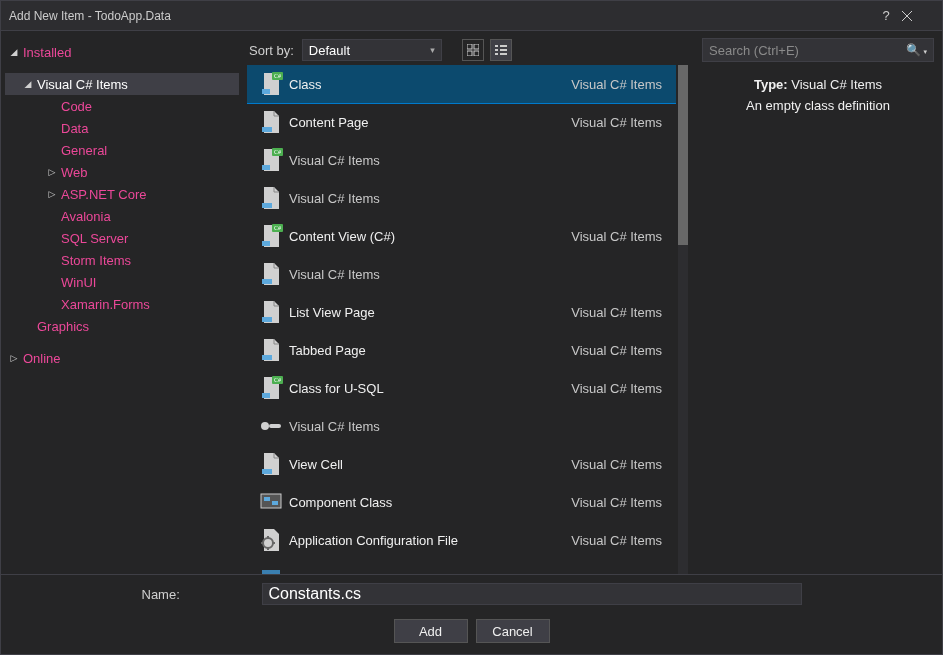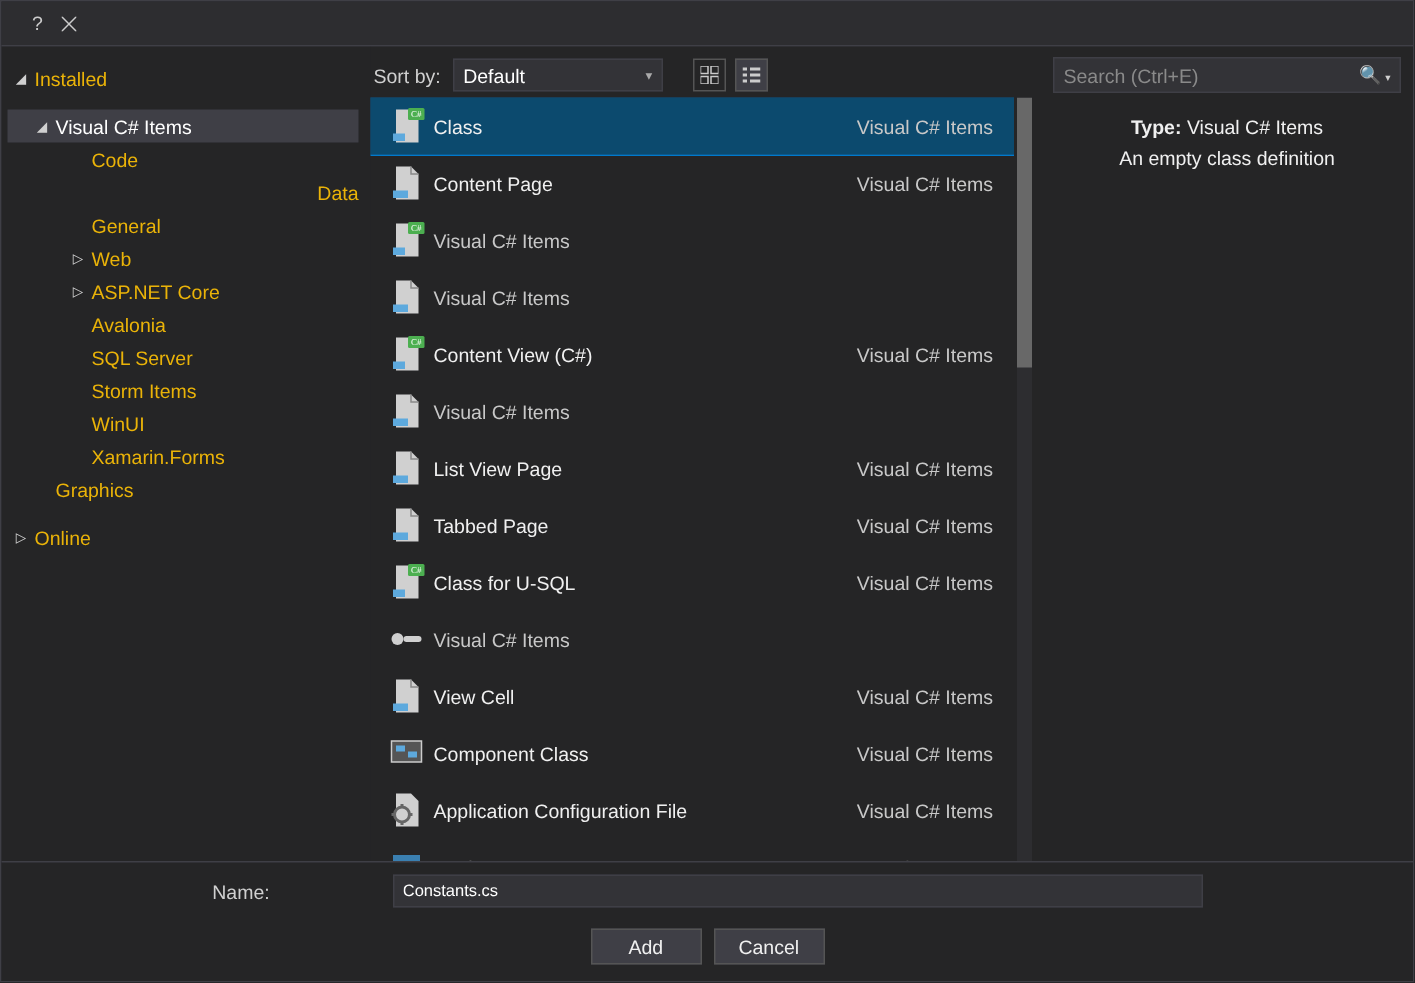--- a/index.html
+++ b/index.html
@@ -3,21 +3,21 @@
 <meta charset="utf-8">
 <style>
   * { box-sizing: border-box; margin: 0; padding: 0; }
   html, body { width: 943px; height: 655px; font-family: "Segoe UI", sans-serif; font-size: 13px; background:#1e1e1e; color:#f0f0f0; overflow:hidden;}
   .window { width:943px; height:655px; background:#252526; display:flex; flex-direction:column; border:1px solid #3f3f46;}
   .titlebar { height:30px; background:#2d2d30; display:flex; align-items:center; padding:0 8px; border-bottom:1px solid #3f3f46;}
   .titlebar .title { flex:1; color:#cccccc; font-size:12px;}
   .titlebar .tb-btn { width:32px; text-align:center; color:#cccccc; font-size:13px; cursor:pointer;}
   .body { flex:1; display:flex; overflow:hidden;}
   .left-panel { width:246px; background:#252526; padding:10px 8px 10px 4px; overflow:hidden;}
-  .tree-row { display:flex; align-items:center; height:22px; color:#eab308; cursor:pointer; white-space:nowrap;}
+  .tree-row { display:flex; align-items:center; height:22px; color:#ec4899; cursor:pointer; white-space:nowrap;}
   .tree-row.selected { background:#3f3f46; color:#fff;}
   .tri { display:inline-block; width:10px; text-align:center; margin-right:4px; font-size:9px; color:#d0d0d0;}
   .tri.closed::before { content:"▷"; }
   .tri.open::before { content:"◢"; }
   .tri.none::before { content:""; }
   .middle-panel { flex:1; display:flex; flex-direction:column; background:#252526; overflow:hidden;}
   .sortbar { height:34px; display:flex; align-items:center; padding:4px 8px 0 2px; gap:6px;}
   .sortbar .lbl { color:#d0d0d0; margin-right:2px;}
   .sortbar .dropdown { flex:0 0 140px; height:22px; background:#333337; border:1px solid #3f3f46; color:#fff; display:flex; align-items:center; padding:0 6px; justify-content:space-between;}
   .sortbar .dropdown .dd-arrow { font-size:9px; color:#aaa;}
@@ -39,30 +39,31 @@
   .search-box input { flex:1; background:transparent; border:none; outline:none; color:#fff; font-size:13px;}
   .search-box input::placeholder { color:#8a8a8a;}
   .search-box .mag { color:#d0d0d0; font-size:12px; margin-left:4px;}
   .search-box .mag .dd-sm { font-size:7px; margin-left:2px;}
   .info { padding:12px 12px; color:#f0f0f0;text-align:center;}
   .info .type-row { margin-bottom:6px;}
   .info .type-lbl { font-weight:600;}
   .footer { height:80px; background:#252526; border-top:1px solid #3f3f46; display:flex; flex-direction:column; padding:8px 12px 10px 12px; gap:14px;align-items:center;}
   .name-row { display:flex; align-items:center;}
   .name-row .nlbl { width:120px; color:#d0d0d0;}
-  .name-row input { flex:0 0 540px; height:22px; background:#333337; border:1px solid #3f3f46; color:#fff; padding:0 6px; outline:none; font-size:11px;}
+  .name-row input { flex:0 0 540px; height:22px; background:#333337; border:1px solid #3f3f46; color:#fff; padding:0 6px; outline:none; font-size:16px;}
   .btn-row { display:flex; justify-content:flex-end; gap:8px;}
   .btn { min-width:74px; height:24px; background:#3f3f46; border:1px solid #555; color:#f0f0f0; display:flex; align-items:center; justify-content:center; cursor:pointer; font-size:13px;}
   svg { display:block; }
 </style>
 </head>
 <body>
 
 <div class="window">
   <div class="titlebar">
+    <span class="title">Add New Item - TodoApp.Data</span>
     <span class="tb-btn">?</span>
     <span class="tb-btn">
       <svg width="10" height="10" viewBox="0 0 10 10">
           <line x1="0" y1="0" x2="10" y2="10" stroke="#ccc" stroke-width="1"></line>
           <line x1="10" y1="0" x2="0" y2="10" stroke="#ccc" stroke-width="1"></line>
         </svg>
     </span>
   </div>
 
   <div class="body">
@@ -75,21 +76,21 @@
       <div style="height:10px"></div>
       <div class="tree-row selected" style="padding-left:18px">
         <span class="tri open"></span>
         <span>Visual C# Items</span>
       </div>
       <div id="tree-children">
           <div class="tree-row" style="padding-left: 42px;">
             <span class="tri none"></span>
             <span>Code</span>
           </div>
-          <div class="tree-row" style="padding-left: 42px; justify-content: flex-end;">
+          <div class="tree-row" style="padding-left: 42px;">
             <span class="tri none"></span>
             <span>Data</span>
           </div>
           <div class="tree-row" style="padding-left: 42px;">
             <span class="tri none"></span>
             <span>General</span>
           </div>
           <div class="tree-row" style="padding-left: 42px;">
             <span class="tri closed"></span>
             <span>Web</span>

